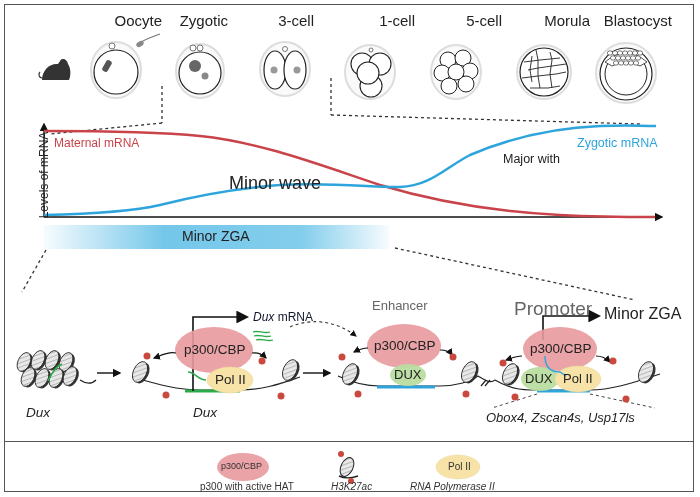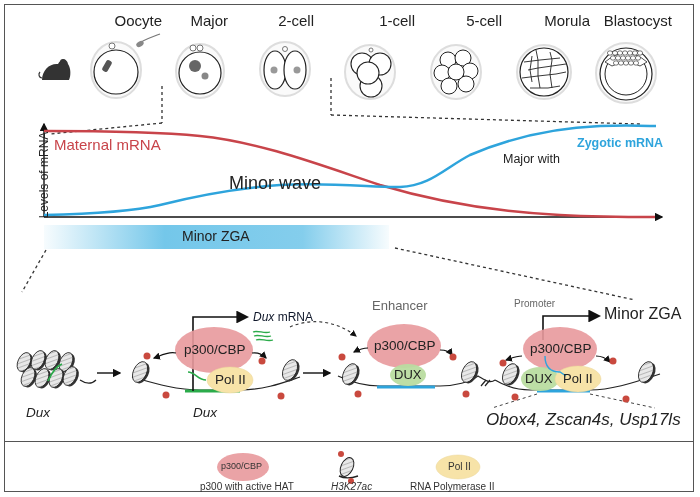--- a/index.html
+++ b/index.html
@@ -12,22 +12,22 @@
   .ital { font-style: italic; }
   .legend-text { font-size: 10px; color: #333; }
 </style>
 </head>
 <body>
 
 <div class="frame"></div>
 <div class="divider"></div>
 
 <div class="lbl stage" style="left:72px">Oocyte</div>
-<div class="lbl stage" style="left:138px">Major</div>
-<div class="lbl stage" style="left:224px">2-cell</div>
+<div class="lbl stage" style="left:138px">Zygotic</div>
+<div class="lbl stage" style="left:224px">3-cell</div>
 <div class="lbl stage" style="left:325px">1-cell</div>
 <div class="lbl stage" style="left:412px">5-cell</div>
 <div class="lbl stage" style="left:500px">Morula</div>
 <div class="lbl stage" style="left:582px">Blastocyst</div>
 
 <svg width="700" height="497" viewBox="0 0 700 497">
   <defs>
     <linearGradient id="zgaGrad" x1="0" x2="1" y1="0" y2="0">
       <stop offset="0" stop-color="#5bbde6" stop-opacity="0.05"></stop>
       <stop offset="0.35" stop-color="#5bbde6" stop-opacity="0.85"></stop>
@@ -269,38 +269,38 @@
   <g>
     <ellipse cx="347" cy="467" rx="6" ry="10" fill="url(#hatch)" stroke="#222" stroke-width="1" transform="rotate(25 347 467)"></ellipse>
     <path d="M339,476 C345,479 352,478 358,476" stroke="#222" stroke-width="1.4" fill="none"></path>
     <circle cx="341" cy="454" r="3" fill="#c9493e"></circle>
     <circle cx="351" cy="481" r="3" fill="#c9493e"></circle>
   </g>
   <ellipse cx="458" cy="467" rx="22" ry="12" fill="#f7e3a8" stroke="#ead79a" stroke-width="0.5"></ellipse>
 </svg>
 
 <div class="lbl" style="left:-4px; top:168px; font-size:12px; transform:rotate(-90deg); transform-origin:center; width:96px; text-align:center;">Levels of mRNA</div>
-<div class="lbl" style="left:54px; top:136px; font-size:15px; color:#c8444a;">Maternal mRNA</div>
-<div class="lbl" style="left:577px; top:136px; font-size:12.5px; color:#2ea4dc;font-weight:bold;">Zygotic mRNA</div>
+<div class="lbl" style="left:54px; top:136px; font-size:12px; color:#c8444a;">Maternal mRNA</div>
+<div class="lbl" style="left:577px; top:136px; font-size:12.5px; color:#2ea4dc;">Zygotic mRNA</div>
 <div class="lbl" style="left:229px; top:173px; font-size:18px;">Minor wave</div>
 <div class="lbl" style="left:503px; top:152px; font-size:12.5px;">Major with</div>
 <div class="lbl" style="left:182px; top:228px; font-size:14px;">Minor ZGA</div>
 
 <div class="lbl ital" style="left:26px; top:405px; font-size:13.5px;">Dux</div>
 <div class="lbl ital" style="left:193px; top:405px; font-size:13.5px;">Dux</div>
 <div class="lbl" style="left:253px; top:310px; font-size:12px; color:#0f172a;"><span class="ital">Dux</span><span> mRNA</span></div>
 <div class="lbl" style="left:184px; top:342px; font-size:13.5px;">p300/CBP</div>
 <div class="lbl" style="left:215px; top:372px; font-size:13.5px;">Pol II</div>
 <div class="lbl" style="left:372px; top:298px; font-size:13px; color:#666;">Enhancer</div>
 <div class="lbl" style="left:374px; top:338px; font-size:13.5px;">p300/CBP</div>
 <div class="lbl" style="left:394px; top:367px; font-size:13px;">DUX</div>
-<div class="lbl" style="left:514px; top:298px; font-size:10px; color:#666;">Promoter</div>
+<div class="lbl" style="left:514px; top:298px; font-size:19px; color:#666;">Promoter</div>
 <div class="lbl" style="left:604px; top:305px; font-size:16px;">Minor ZGA</div>
 <div class="lbl" style="left:530px; top:341px; font-size:13.5px;">p300/CBP</div>
 <div class="lbl" style="left:525px; top:371px; font-size:13px;">DUX</div>
 <div class="lbl" style="left:563px; top:371px; font-size:13px;">Pol II</div>
-<div class="lbl ital" style="left:486px; top:410px; font-size:17px;">Obox4, Zscan4s, Usp17ls</div>
+<div class="lbl ital" style="left:486px; top:410px; font-size:13px;">Obox4, Zscan4s, Usp17ls</div>
 
 <div class="lbl legend-text" style="left:221px; top:461px; font-size:9px;">p300/CBP</div>
 <div class="lbl legend-text" style="left:200px; top:481px;">p300 with active HAT</div>
 <div class="lbl legend-text" style="left:331px; top:481px;font-style:italic;">H3K27ac</div>
 <div class="lbl legend-text" style="left:448px; top:461px;">Pol II</div>
-<div class="lbl legend-text" style="left:410px; top:481px;">RNA Polymerase II</div>
+<div class="lbl legend-text" style="left:410px; top:481px;font-style:italic;">RNA Polymerase II</div>
 
 </body></html>

